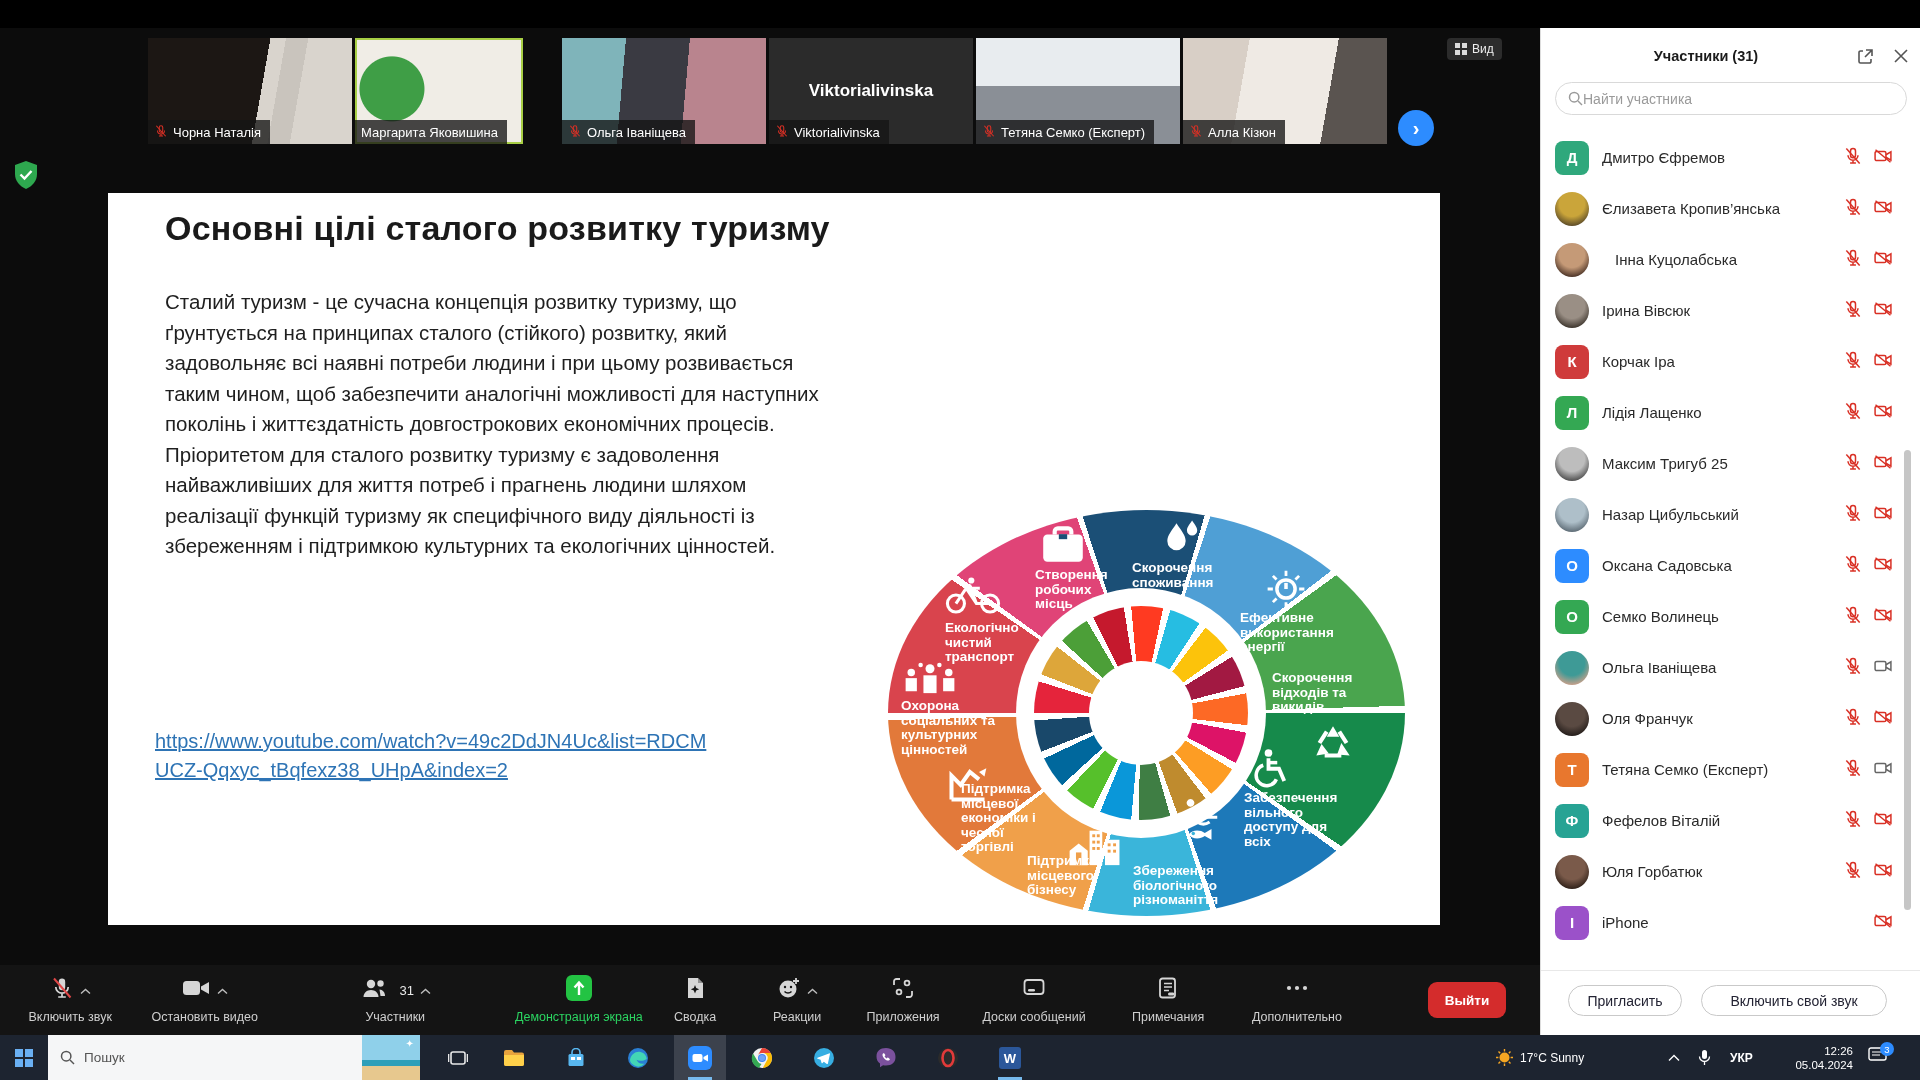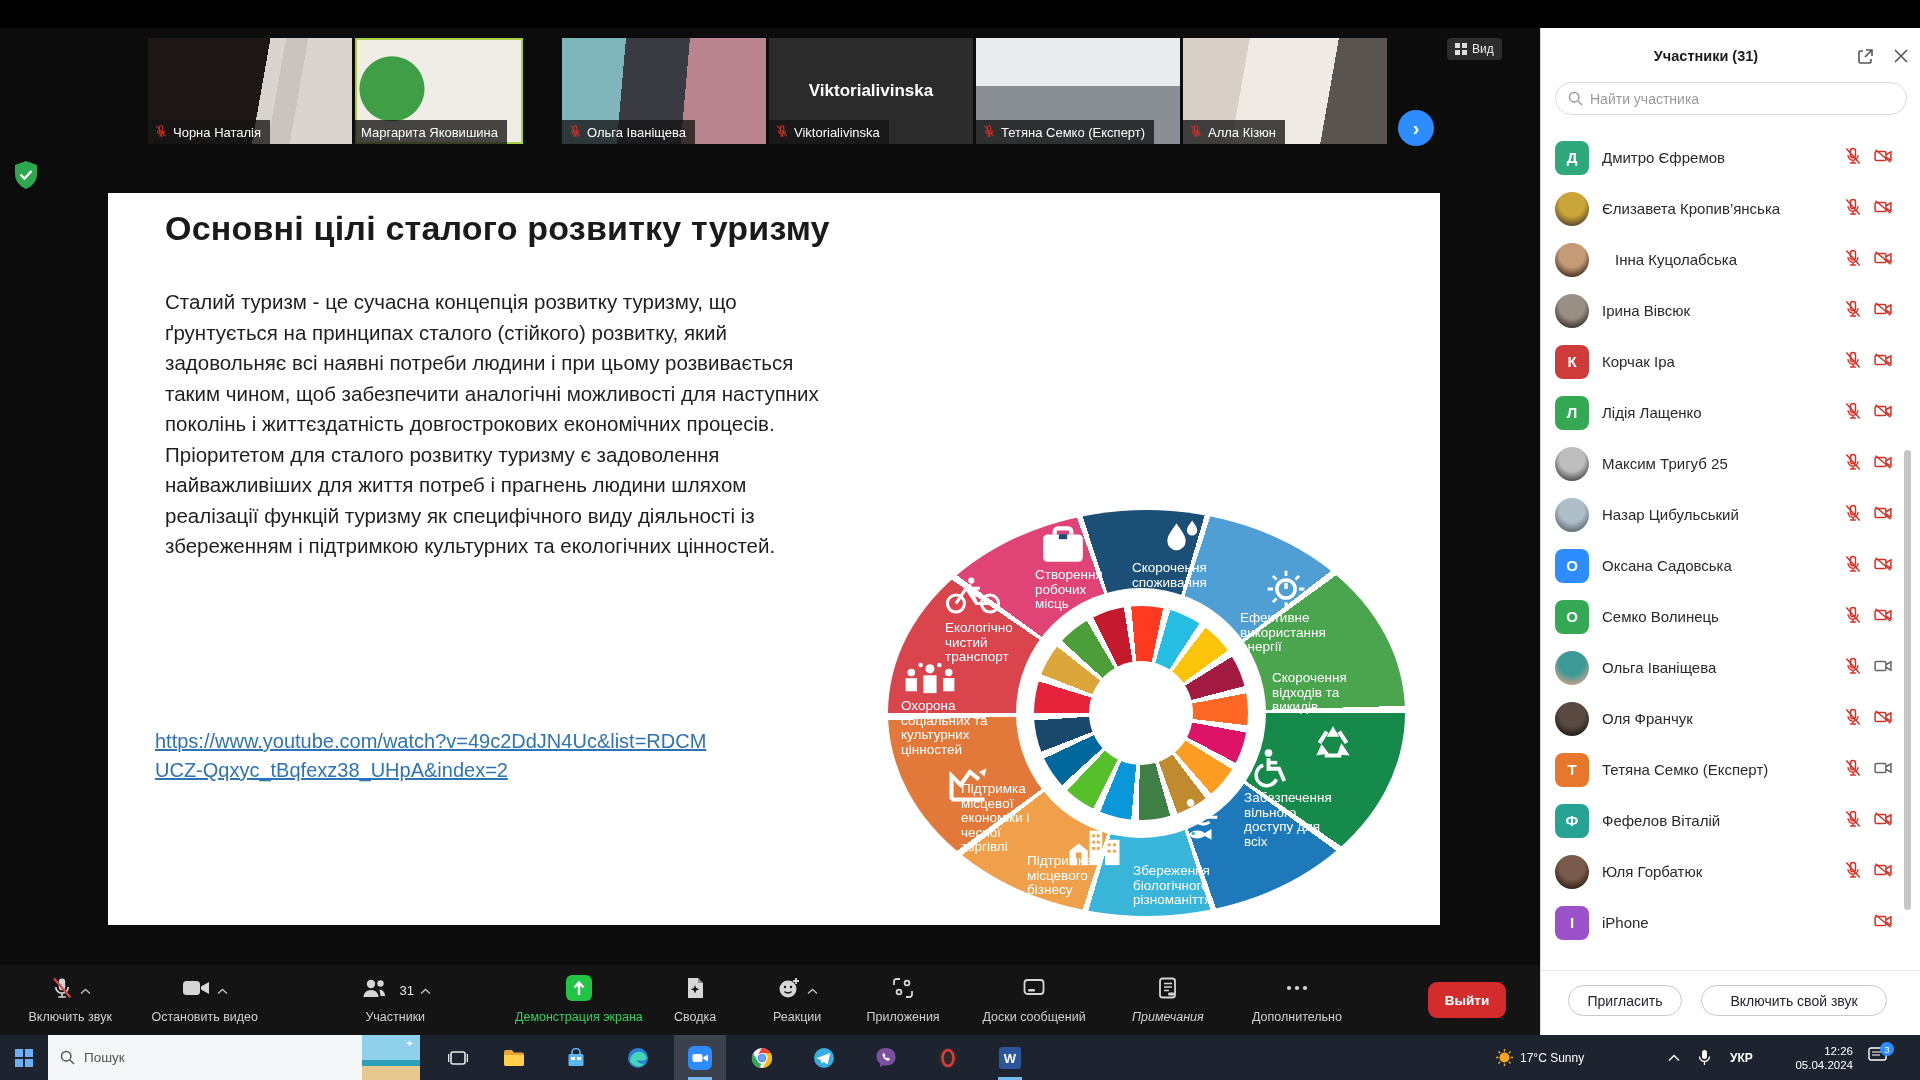--- a/index.html
+++ b/index.html
@@ -41,29 +41,29 @@
   .slide { left:108px; top:165px; width:1332px; height:732px; background:#fff; }
   .slide-title { left:57px; top:16px; font-size:34px; font-weight:bold; color:#1a1a1a; letter-spacing:.2px; }
   .slide-body { left:57px; top:94px; width:680px; font-size:20.5px; color:#1f1f1f; line-height:30.5px; }
   .slide-link { left:47px; top:534px; width:560px; font-size:20px; color:#2e74b5; text-decoration:underline; line-height:29px; cursor:pointer; }
 
   
   .wheel { left:780px; top:317px; width:517px; height:406px; border-radius:50%; }
   .wheel-hole { left:128px; top:78px; width:250px; height:250px; background:#fff; border-radius:50%; }
   .sdg-ring { left:146px; top:96px; width:214px; height:214px; border-radius:50%; }
   .sdg-hole { left:201px; top:151px; width:104px; height:104px; background:#fff; border-radius:50%; }
-  .wheel-label { position:absolute; color:#fff; font-weight:normal; font-size:13.5px; line-height:14.5px; }
+  .wheel-label { position:absolute; color:#fff; font-weight:bold; font-size:13.5px; line-height:14.5px; }
   .wheel-icon { position:absolute; color:#fff; }
 
   
   .panel { left:1540px; top:28px; width:380px; height:1007px; background:#fff; border-left:1px solid #ddd; }
   .panel-title { left:0; top:20px; width:330px; text-align:center; font-size:14.5px; font-weight:bold; color:#1b1b1b; }
   .panel-icon-btn { top:16px; width:24px; height:24px; color:#555; display:flex; align-items:center; justify-content:center; cursor:pointer; }
   .search-box { left:14px; top:54px; width:352px; height:33px; border:1px solid #d9d9d9; border-radius:17px;
-    display:flex; align-items:center; gap:7px; padding:0 12px; color:#9a9a9a; font-size:14px; }
+    display:flex; align-items:center; gap:0; padding:0 12px; color:#9a9a9a; font-size:14px; }
   .p-row { left:0; width:366px; height:51px; display:flex; align-items:center; padding:0 14px; gap:13px; cursor:pointer; }
   .p-avatar { width:34px; height:34px; border-radius:8px; color:#fff; font-size:15px; font-weight:bold;
     display:flex; align-items:center; justify-content:center; flex:0 0 34px; }
   .p-name { font-size:15px; color:#2a2a2a; flex:1 1 auto; white-space:nowrap; overflow:hidden; }
   .p-status { display:flex; gap:10px; align-items:center; }
   .panel-footer { left:0; top:942px; width:380px; height:65px; border-top:1px solid #e8e8e8; }
   .panel-btn { top:14px; height:31px; border:1px solid #c9c9c9; border-radius:16px; background:#fff;
     font-size:14px; color:#232333; display:flex; align-items:center; justify-content:center; cursor:pointer; }
   .p-scroll { left:363px; top:422px; width:7px; height:460px; border-radius:4px; background:#c6c6c6; }
 
@@ -700,21 +700,21 @@
         </div>
         <div class="abs tb-item" style="left: 982.5px;">
           <div class="tb-iconrow">
             <span><svg width="24" height="24" viewBox="0 0 24 24">
                 <rect x="2.5" y="4" width="19" height="14" rx="3" fill="none" stroke="#d6d6d6" stroke-width="1.8"></rect>
                 <rect x="6" y="13" width="7" height="2.6" rx="1.3" fill="#d6d6d6"></rect>
               </svg></span>
           </div>
           <div class="tb-label">Доски сообщений</div>
         </div>
-        <div class="abs tb-item" style="left: 1132px; font-style: italic;">
+        <div class="abs tb-item" style="left: 1132px;">
           <div class="tb-iconrow">
             <span><svg width="24" height="24" viewBox="0 0 24 24">
                 <rect x="4" y="2.5" width="15" height="19" rx="2.5" fill="none" stroke="#d6d6d6" stroke-width="1.8"></rect>
                 <path d="M8 7.5h8M8 11h8M8 14.5h5" stroke="#d6d6d6" stroke-width="1.5"></path>
                 <rect x="12" y="16.5" width="6.5" height="3" rx="1.5" fill="#d6d6d6"></rect>
               </svg></span>
           </div>
           <div class="tb-label">Примечания</div>
         </div>
         <div class="abs tb-item" style="left: 1252px;">

